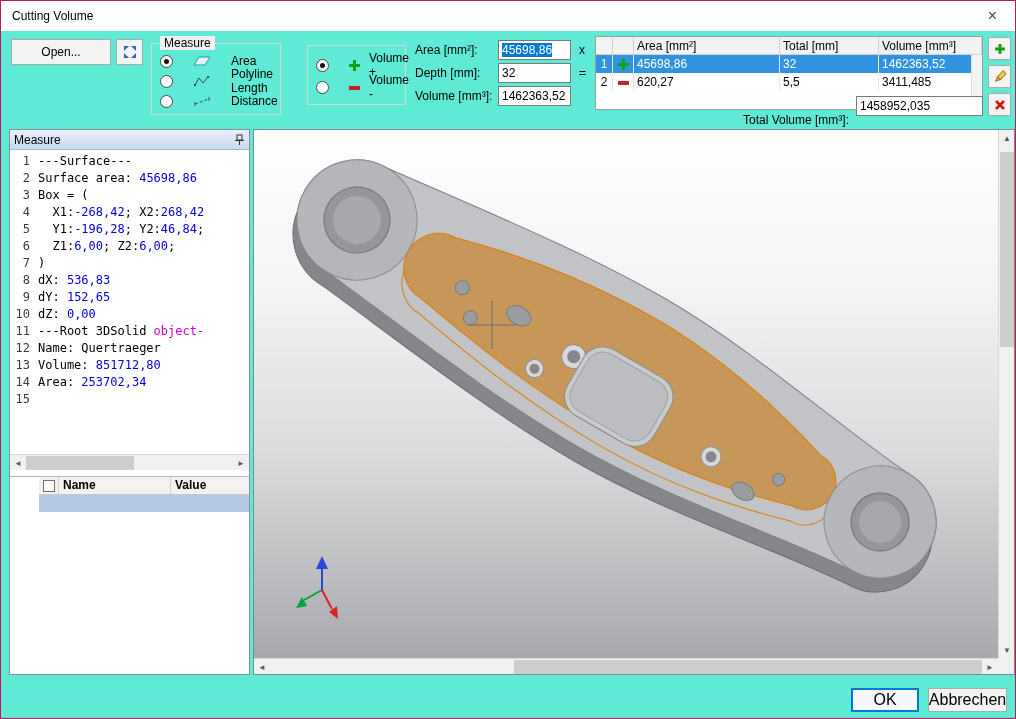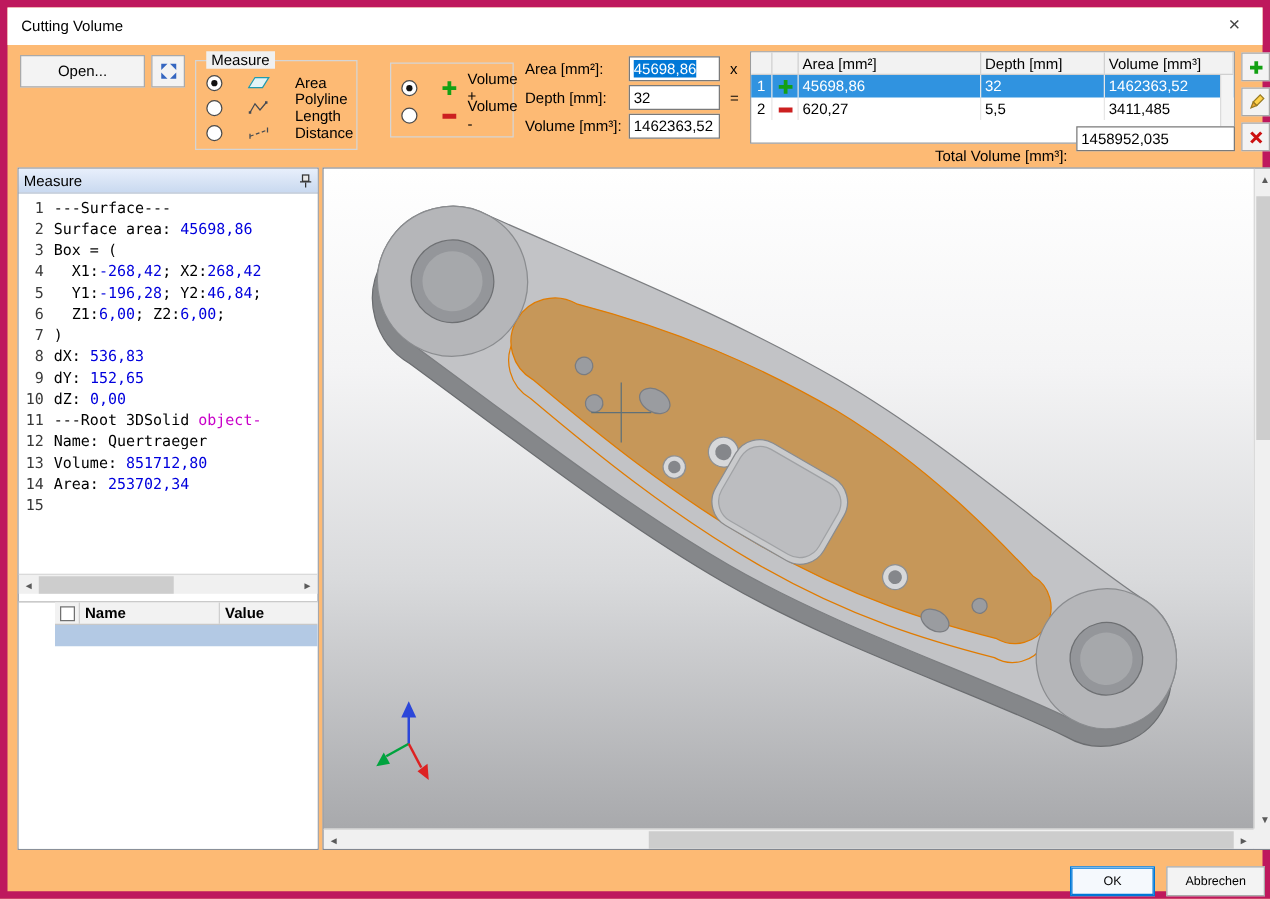--- a/index.html
+++ b/index.html
@@ -1,18 +1,18 @@
 <!DOCTYPE html>
 <html style="--selection-blue: #3093e0; --highlight-blue: #0078d7; --tan-face: #c69759; --orange-outline: #e07b00; --axis-red: #dd2222; --axis-green: #00a33e; --axis-blue: #2b46d9;"><head>
 <meta charset="utf-8">
 <style>
   * { box-sizing: border-box; margin: 0; padding: 0; }
   html,body { width:1016px; height:719px; overflow:hidden;
     font-family:"Liberation Sans",sans-serif; font-size:12px; color:#000; background:#fff; }
-  .dialog { position:absolute; inset:0; border:6px solid #be185d; background:#fdba74; }
+  .dialog { position:absolute; inset:0; border:1px solid #be185d; background:#5eead4; }
 
   
   .titlebar { position:absolute; left:0; top:0; right:0; height:30px; background:#fff; }
   .title-text { position:absolute; left:11px; top:0; line-height:30px; }
   .close-btn { position:absolute; right:0; top:0; width:45px; height:30px; display:flex;
     align-items:center; justify-content:center; font-size:16px; color:#444; }
 
   
   .btn { position:absolute; background:#f3f3f3; border:1px solid #a9a9a9; display:flex;
     align-items:center; justify-content:center; cursor:default; }
@@ -81,21 +81,21 @@
 
   
   .viewport { position:absolute; left:252px; top:128px; width:762px; height:546px;
     border:1px solid #828790; background:#f0f0f0; }
   .vp-canvas { position:absolute; left:0; top:0; width:744px; height:528px;
     background:linear-gradient(180deg,#ffffff 0%,#f4f4f5 30%,#d9dadc 62%,#a8a9ac 100%); overflow:hidden; }
   .tan-face { fill:var(--tan-face); stroke:var(--orange-outline); stroke-width:1; }
   .orange-line { fill:none; stroke:var(--orange-outline); stroke-width:1; }
 
   
-  .footer-btn { font-size:10px; }
+  .footer-btn { font-size:16px; }
 </style>
 </head>
 <body>
 
 <div class="dialog">
 
   <div class="titlebar">
     <span class="title-text">Cutting Volume</span>
     <div class="close-btn">×</div>
   </div>
@@ -176,21 +176,21 @@
   <span class="lbl" style="left:414px;top:88px;">Volume [mm³]:</span>
   <div class="textbox" style="left:497px;top:85px;width:73px;height:20px;">
     <span>1462363,52</span>
   </div>
 
   <div class="vgrid">
     <div class="vg-header">
       <div class="vg-cell c-num"></div>
       <div class="vg-cell c-icon"></div>
       <div class="vg-cell c-area">Area [mm²]</div>
-      <div class="vg-cell c-depth">Depth [mm]</div>
+      <div class="vg-cell c-depth">Total [mm]</div>
       <div class="vg-cell c-vol">Volume [mm³]</div>
     </div>
     <div>
         <div class="vg-row selected">
           <div class="vg-cell c-num">1</div>
           <div class="vg-cell c-icon">
             <span class="sign-plus"></span>
           </div>
           <div class="vg-cell c-area">45698,86</div>
           <div class="vg-cell c-depth">32</div>

